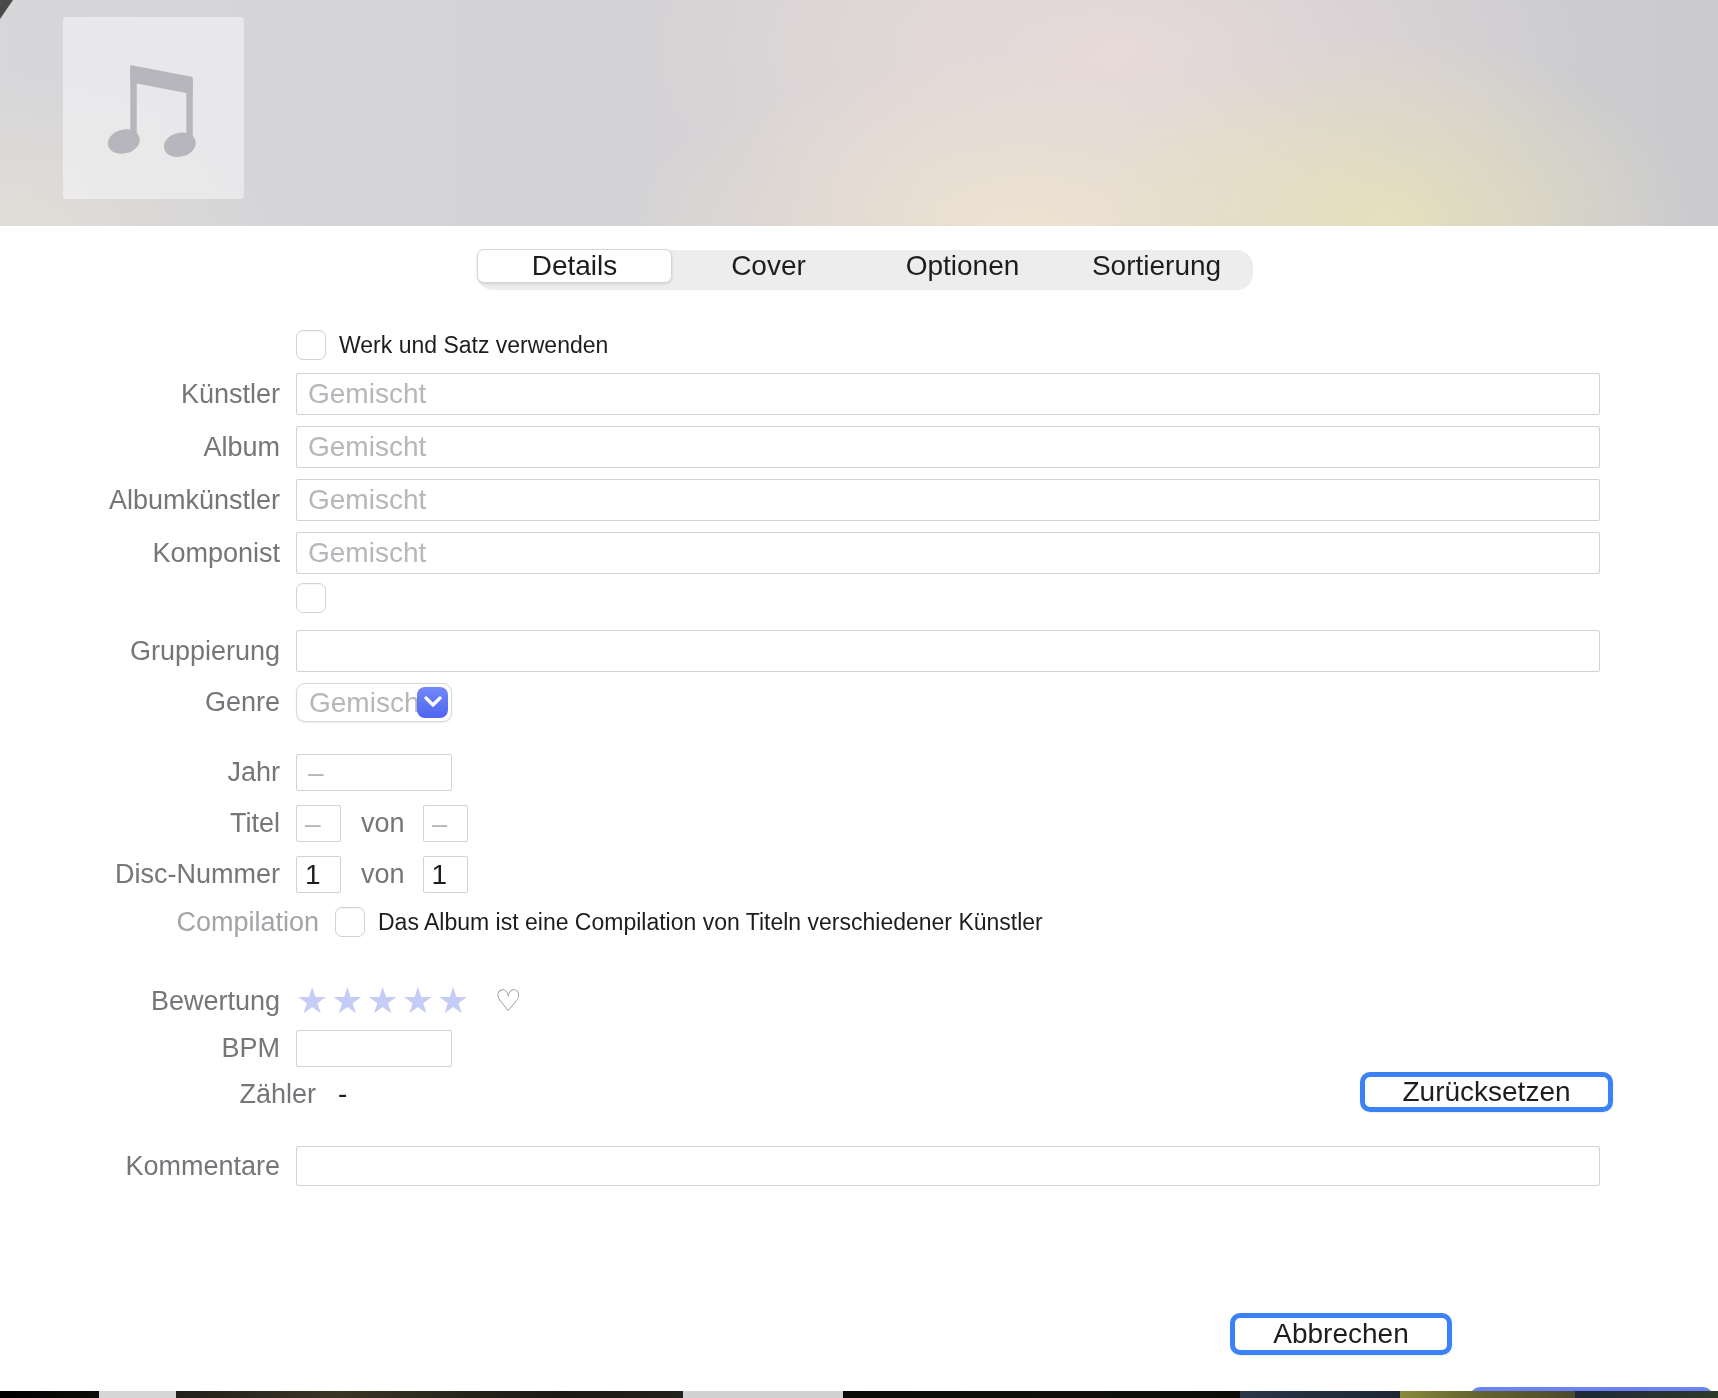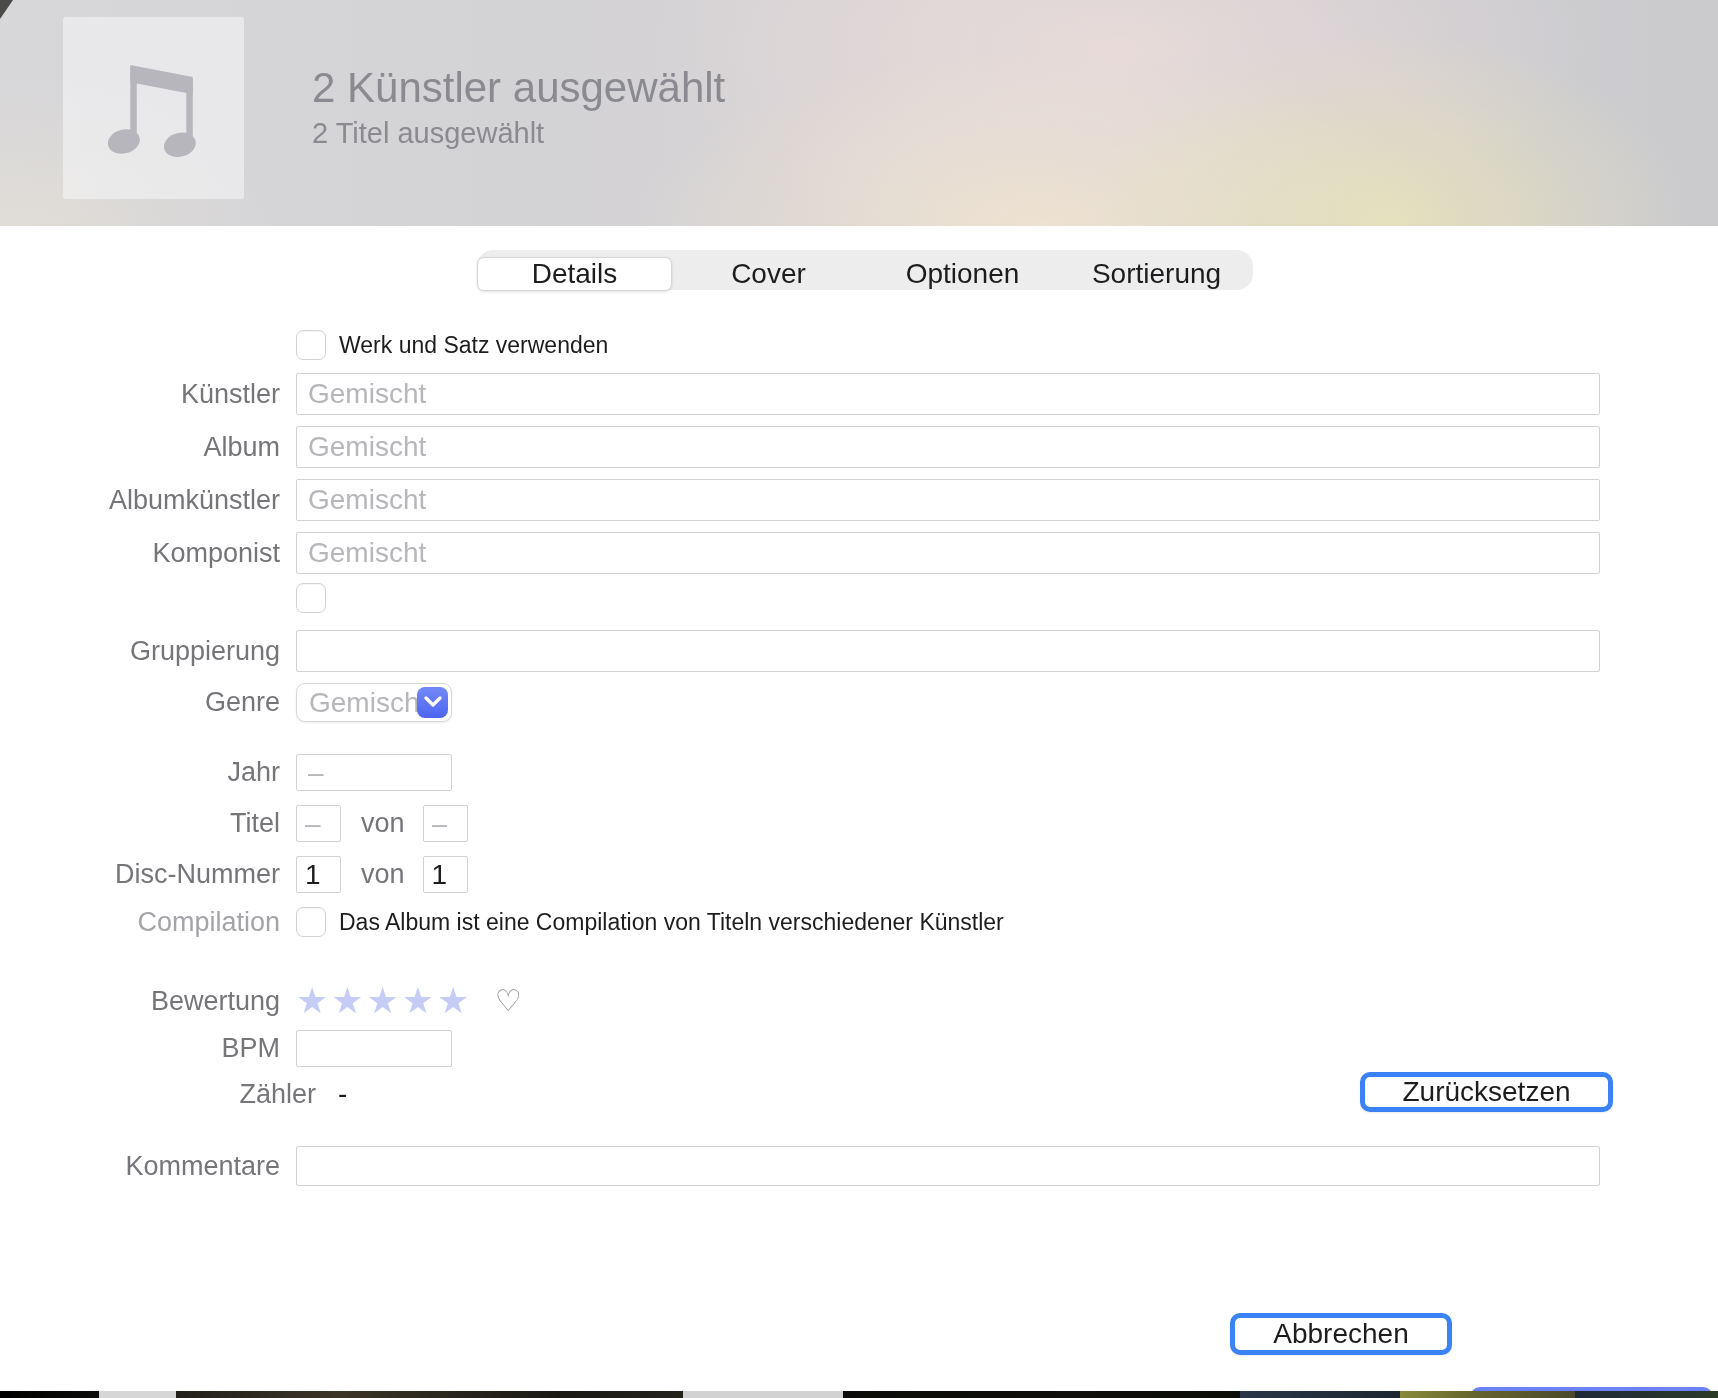--- a/index.html
+++ b/index.html
@@ -28,21 +28,21 @@
     background:rgba(248,248,249,0.55); border-radius:3px;
     display:flex; align-items:center; justify-content:center;
   }
   .header-titles { position:absolute; left:312px; top:62px; }
   .header-title { font-size:42px; line-height:52px; font-weight:400; color:#8b8a90; }
   .header-subtitle { font-size:29px; line-height:38px; color:#8b8a90; }
 
   
   .tabbar {
     position:absolute; left:477px; top:250px; width:776px; height:40px;
-    background:#ededee; border-radius:16px; display:flex; align-items:flex-end;
+    background:#ededee; border-radius:16px; display:flex; align-items:flex-start;
   }
   .tab {
     flex:1 1 0; display:flex; align-items:center; justify-content:center;
     font-size:28px; color:#1d1d1f; position:relative; border-radius:7px; cursor:default;
   }
   .tab.selected {
     background:#ffffff; border:1px solid #d6d6d9; font-weight:500;
     box-shadow:0 1px 3px rgba(0,0,0,0.12); margin:-1px 0;
   }
   .tab-sep { width:1px; background:#d2d2d5; margin:8px 0; }
@@ -120,24 +120,20 @@
     <span>
       <svg width="108" height="112" viewBox="0 0 100 104" fill="#b7b6bc" xmlns="http://www.w3.org/2000/svg">
         <polygon points="28,14 86,25 86,41 28,30"></polygon>
         <rect x="28" y="16" width="6" height="66"></rect>
         <rect x="80" y="27" width="6" height="58"></rect>
         <ellipse cx="22" cy="85" rx="15" ry="11" transform="rotate(-14 22 85)"></ellipse>
         <ellipse cx="74" cy="88" rx="15" ry="11" transform="rotate(-14 74 88)"></ellipse>
       </svg>
     </span>
   </div>
-  <div class="header-titles">
-    <div class="header-title">2 Künstler ausgewählt</div>
-    <div class="header-subtitle">2 Titel ausgewählt</div>
-  </div>
 </div>
 <div class="corner-notch"></div>
 
 <div class="tabbar">
   <div class="tab selected">Details</div>
   <div class="tab">Cover</div>
   <div class="tab-sep"></div>
   <div class="tab">Optionen</div>
   <div class="tab-sep"></div>
   <div class="tab">Sortierung</div>
@@ -205,21 +201,21 @@
   <input type="text" class="field tiny" placeholder="–" style="">
 </div>
 
 <div class="row" style="top:856px; height:37px;">
   <div class="lbl">Disc-Nummer</div>
   <input type="text" class="field tiny" value="1" style="">
   <span class="von">von</span>
   <input type="text" class="field tiny" value="1" style="">
 </div>
 
-<div class="row" style="top:907px; height:30px;">
+<div class="row" style="top:907px; height:30px;padding-left:39px;">
   <div class="lbl dim">Compilation</div>
   <input type="checkbox" class="cbx" style="">
   <span class="cbx-label">Das Album ist eine Compilation von Titeln verschiedener Künstler</span>
 </div>
 
 <div class="row" style="top:985px; height:32px;">
   <div class="lbl">Bewertung</div>
   <span class="stars">★★★★★</span>
   <span class="heart">♡</span>
 </div>

